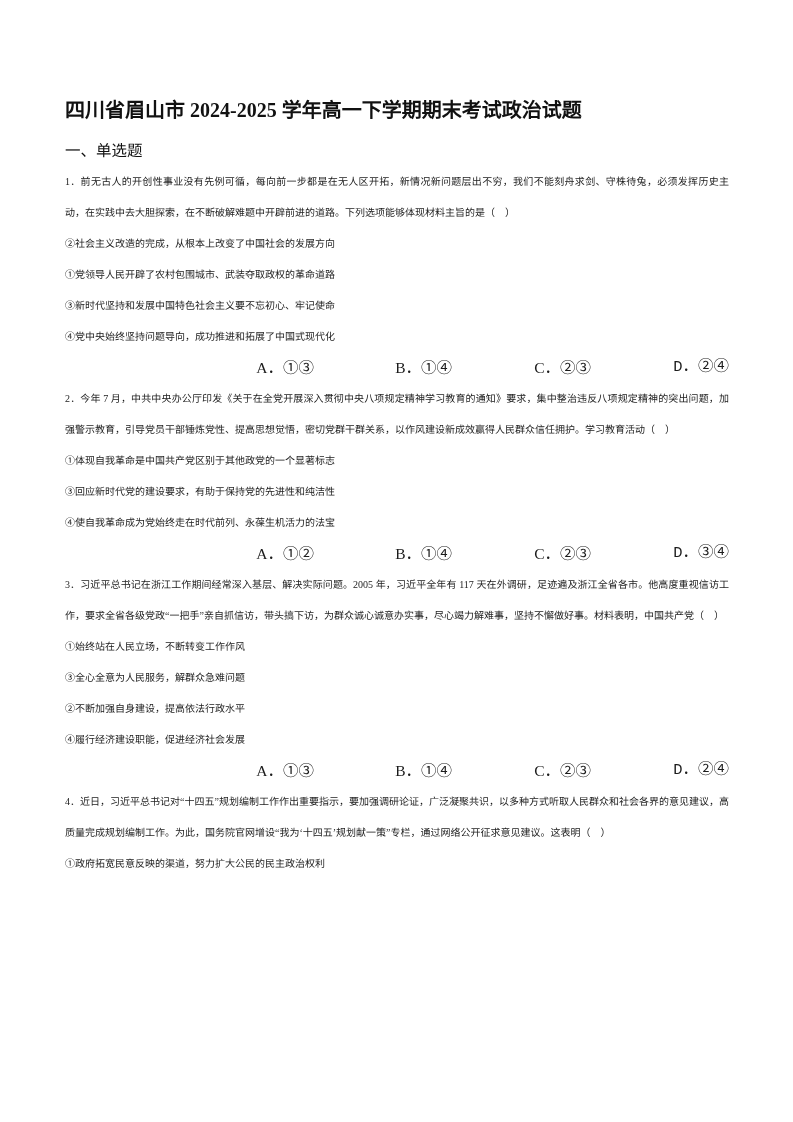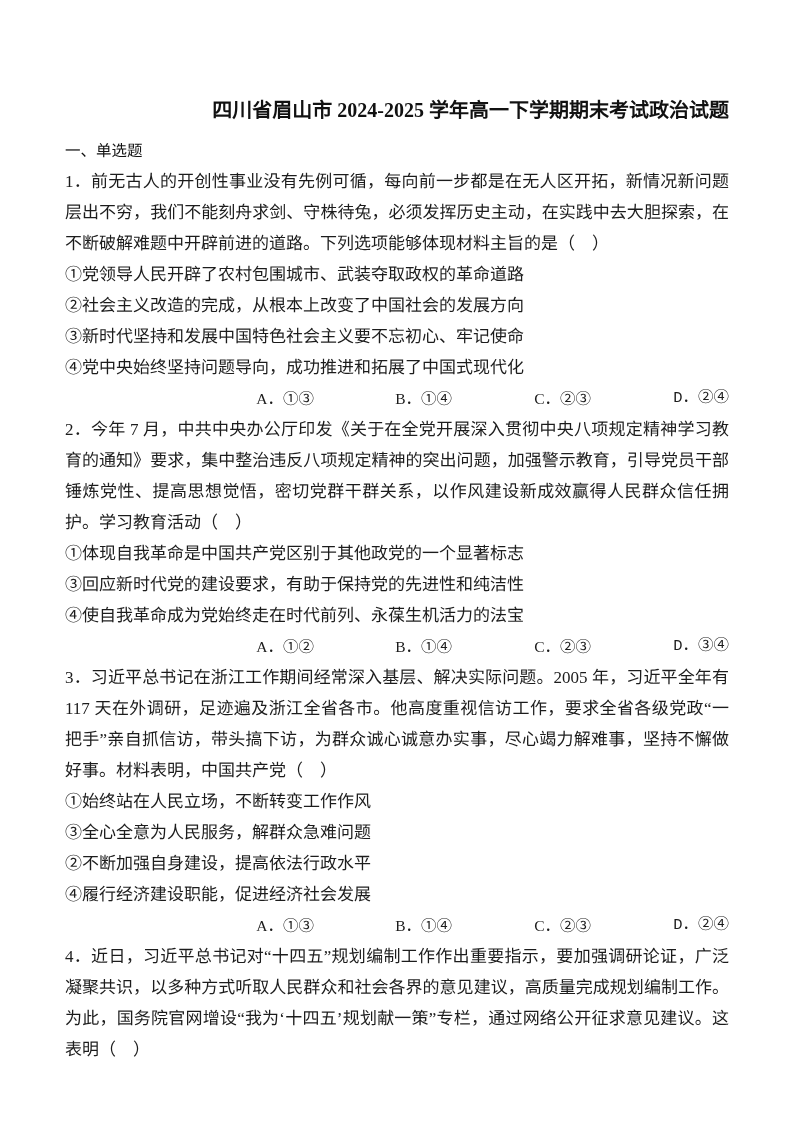--- a/index.html
+++ b/index.html
@@ -14,38 +14,38 @@
     box-sizing: border-box;
     background: #ffffff;
     padding: 95px 64px 0 65px;
     font-family: "Liberation Serif", "DejaVu Serif", serif;
     color: #1c1c1c;
     overflow: hidden;
   }
   .doc-title {
     font-size: 20px;
     font-weight: bold;
-    text-align: right;
+    text-align: left;
     margin: 0 0 10px 0;
     line-height: 30px;
     color: #111111;
     font-family: Liberation Serif, serif;
   }
   .section-heading {
     font-size: 15.5px;
     font-weight: normal;
     line-height: 31px;
     margin: 0;
     color: #111111;
   }
   .question {
     margin: 0;
   }
   .stem, .option-line {
-    font-size: 17px;
+    font-size: 10px;
     line-height: 31px;
     margin: 0;
     text-align: justify;
     text-justify: inter-ideograph;
   }
   .answer-row {
     display: flex;
     line-height: 31px;
     font-size: 15.5px;
     padding-left: 22px;
@@ -64,22 +64,22 @@
 <body>
 
 <div class="page">
 
   <h1 class="doc-title">四川省眉山市 2024-2025 学年高一下学期期末考试政治试题</h1>
 
   <p class="section-heading">一、单选题</p>
 
   <section class="question">
     <p class="stem">1．前无古人的开创性事业没有先例可循，每向前一步都是在无人区开拓，新情况新问题层出不穷，我们不能刻舟求剑、守株待兔，必须发挥历史主动，在实践中去大胆探索，在不断破解难题中开辟前进的道路。下列选项能够体现材料主旨的是（　）</p>
+    <p class="option-line">②社会主义改造的完成，从根本上改变了中国社会的发展方向</p>
     <p class="option-line">①党领导人民开辟了农村包围城市、武装夺取政权的革命道路</p>
-    <p class="option-line">②社会主义改造的完成，从根本上改变了中国社会的发展方向</p>
     <p class="option-line">③新时代坚持和发展中国特色社会主义要不忘初心、牢记使命</p>
     <p class="option-line">④党中央始终坚持问题导向，成功推进和拓展了中国式现代化</p>
     <div class="answer-row">
       <span class="answer">A．①③</span>
       <span class="answer">B．①④</span>
       <span class="answer">C．②③</span>
       <span class="answer">D．②④</span>
     </div>
   </section>
 
@@ -105,15 +105,16 @@
     <div class="answer-row">
       <span class="answer">A．①③</span>
       <span class="answer">B．①④</span>
       <span class="answer">C．②③</span>
       <span class="answer">D．②④</span>
     </div>
   </section>
 
   <section class="question">
     <p class="stem">4．近日，习近平总书记对“十四五”规划编制工作作出重要指示，要加强调研论证，广泛凝聚共识，以多种方式听取人民群众和社会各界的意见建议，高质量完成规划编制工作。为此，国务院官网增设“我为‘十四五’规划献一策”专栏，通过网络公开征求意见建议。这表明（　）</p>
+    <p class="option-line">①政府拓宽民意反映的渠道，努力扩大公民的民主政治权利</p>
   </section>
 
 </div>
 
 </body></html>

